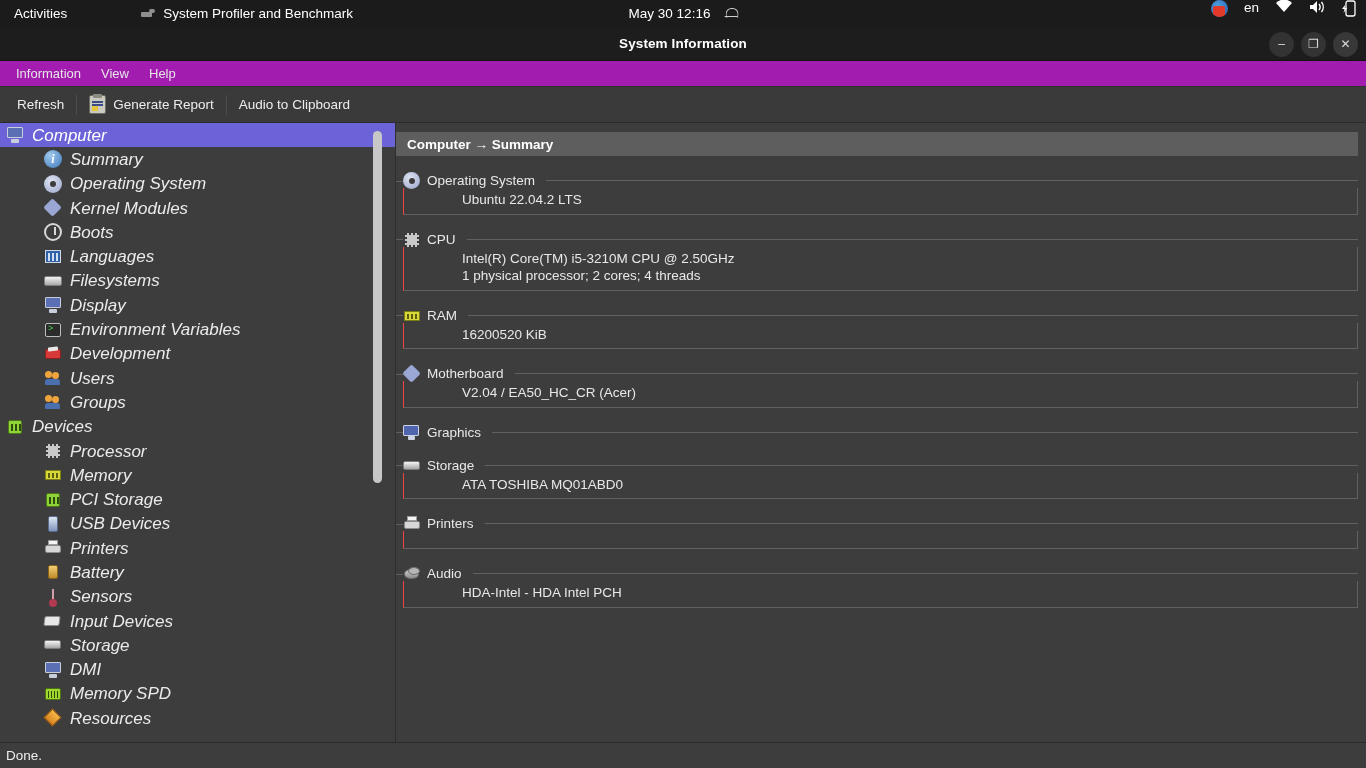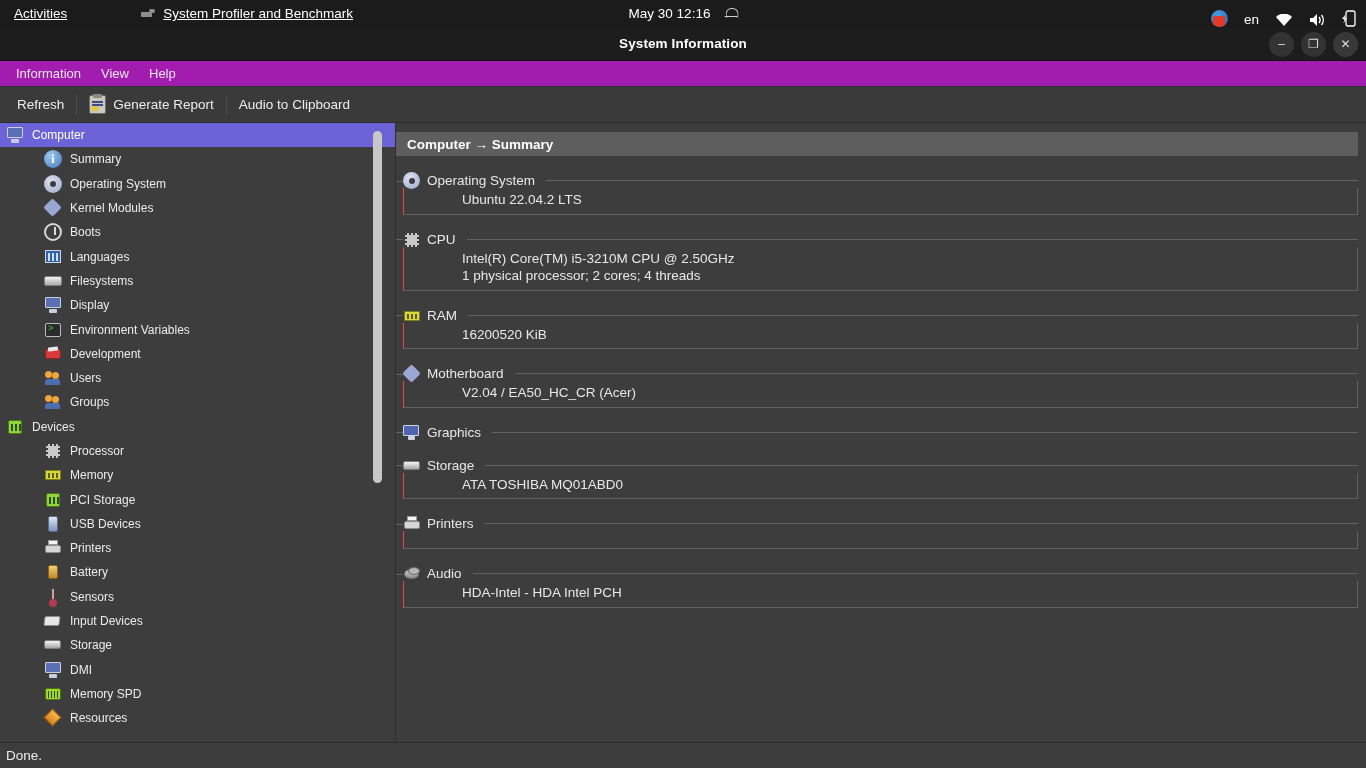--- a/index.html
+++ b/index.html
@@ -10,32 +10,31 @@
     overflow: hidden;
   }
 
   
   #topbar {
     height: 27px; width: 100%;
     background: #1b1b1b;
     display: flex; align-items: center;
     color: #ffffff; font-size: 13.5px;
     position: relative;
-    text-decoration: underline;
   }
   #topbar .activities { margin-left: 14px; font-size: 13.5px; color:#fff; }
   #topbar .appname { display:flex; align-items:center; gap:8px; margin-left: 74px; font-size:13.5px;}
   #topbar .clock {
     position: absolute; left: 50%; transform: translateX(-50%);
     display: flex; align-items: center; gap: 14px;
     font-size: 13.5px; color: #fff;
   }
   #topbar .tray {
     position: absolute; right: 12px; top: 0; height: 27px;
-    display: flex; align-items: flex-end; gap: 16px;
+    display: flex; align-items: flex-start; gap: 16px;
   }
   .hand-icon { display:inline-block; width:14px; height:12px; position:relative;}
   .hand-icon:before{content:"";position:absolute;left:0;top:4px;width:11px;height:5px;background:#8e8e8e;border-radius:1px;}
   .hand-icon:after{content:"";position:absolute;left:8px;top:1px;width:6px;height:4px;background:#8e8e8e;border-radius:2px;}
   .bell { width:13px; height:14px; position:relative; display:inline-block;}
   .bell:before{content:"";position:absolute;left:1px;top:1px;width:11px;height:9px;border:1.4px solid #d0d0d0;border-radius:6px 6px 2px 2px;border-bottom:none;}
   .bell:after{content:"";position:absolute;left:0;top:9px;width:13px;height:1.4px;background:#d0d0d0;box-shadow:0 3px 0 -1px #d0d0d0;}
   .tray-badge{ width:17px;height:17px;border-radius:50%;
     background: radial-gradient(circle at 40% 35%, #4aa3e0 0%, #3a78c2 55%, #2e5f9e 100%);
     position:relative; overflow:hidden;}
@@ -73,22 +72,22 @@
   .report-icon .top{position:absolute;left:4px;top:-1px;width:9px;height:4px;background:#8a8a80;border-radius:1px;}
   .report-icon .ln{position:absolute;left:3px;width:11px;height:1.5px;background:#3b4a8a;}
   .report-icon .y{position:absolute;left:3px;top:11px;width:6px;height:5px;background:#e3c53b;}
 
   
   #body { flex:1; display:flex; min-height:0; }
 
   
   #sidebar { width:396px; background:#3d3d3d; position:relative; overflow:hidden;
              border-right:1px solid #2e2e2e; }
-  .row { height:24.3px; display:flex; align-items:center; gap:8px; padding-left:6px; color:#ebebeb; font-size:12px;
-         white-space:nowrap;}
+  .row { height:24.3px; display:flex; align-items:center; gap:8px; padding-left:6px; color:#ebebeb; font-size:17px;
+         white-space:nowrap;font-style:italic;}
   .row.indent { padding-left:44px; }
   .row.selected { background:#6c63d8; color:#ffffff; }
   .row .label { line-height:1; }
   .ico { width:18px;height:18px; flex:0 0 18px; position:relative; display:inline-block;}
 
   
   .ic-monitor .scr{position:absolute;left:1px;top:1px;width:16px;height:11px;background:#5b6fb5;border:1.5px solid #c9cedd;border-radius:1px;}
   .ic-monitor .base{position:absolute;left:5px;top:13px;width:8px;height:4px;background:#c9cedd;border-radius:1px;}
   .ic-info{border-radius:50%;background:radial-gradient(circle at 35% 30%,#9fc9ef,#3f79b8);}
   .ic-info:after{content:"i";position:absolute;inset:0;color:#fff;font-size:12px;font-weight:bold;text-align:center;line-height:18px;font-family:"Liberation Serif",serif;}

